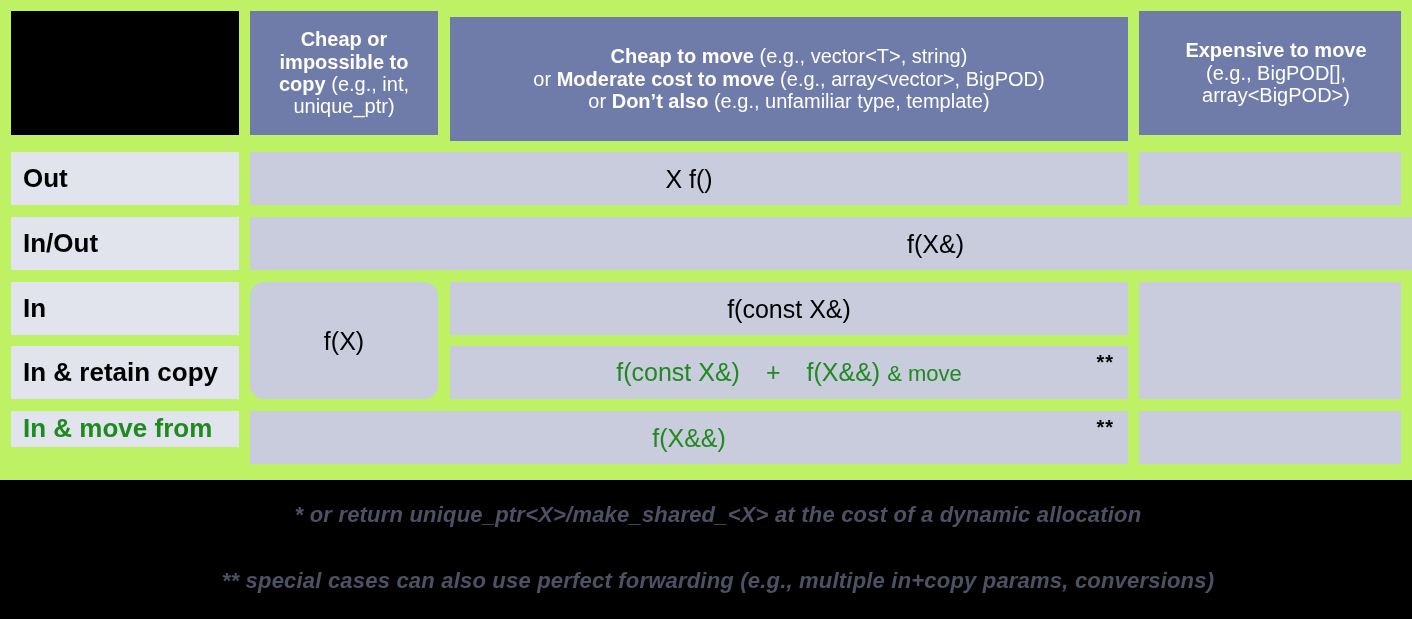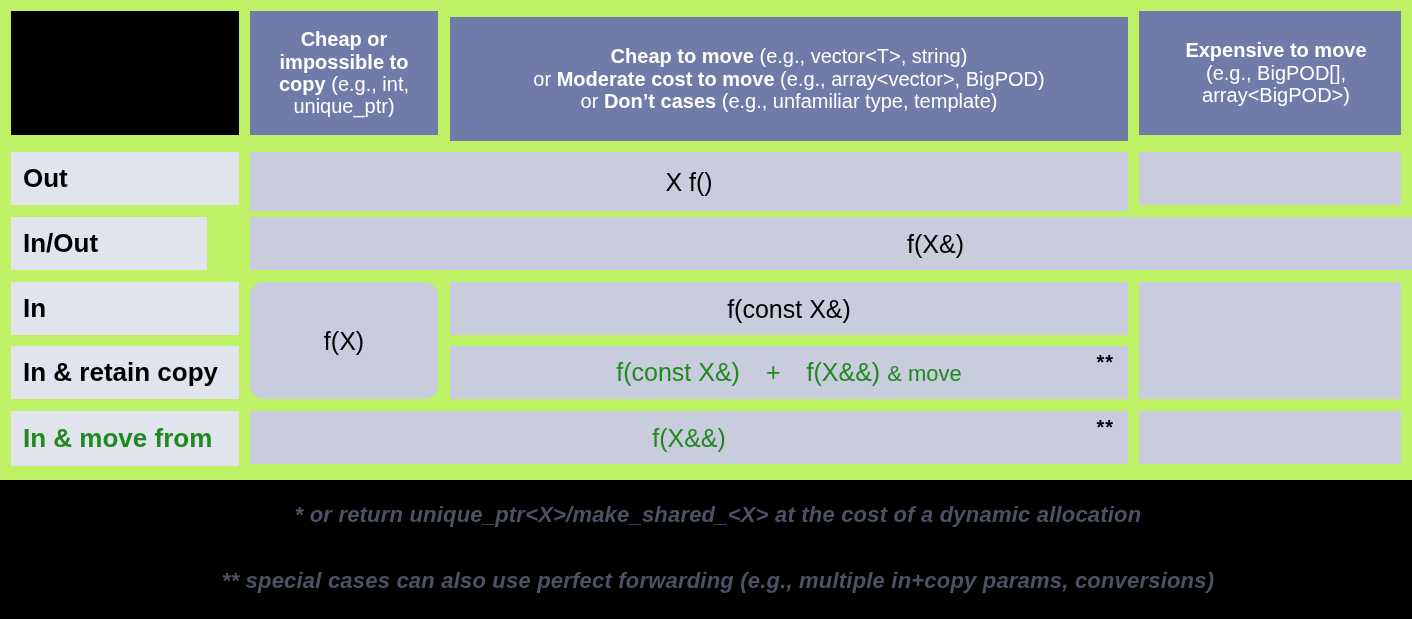--- a/index.html
+++ b/index.html
@@ -124,55 +124,55 @@
     <span>
       <span>
         <b>Cheap to move</b>
         <span class="light">(e.g., vector&lt;T&gt;, string)</span>
       </span><br>
       <span>
         <span class="light">or </span><b>Moderate cost to move</b>
         <span class="light">(e.g., array&lt;vector&gt;, BigPOD)</span>
       </span><br>
       <span>
-        <span class="light">or </span><b>Don’t cases</b>
+        <span class="light">or </span><b>Don’t also</b>
         <span class="light">(e.g., unfamiliar type, template)</span>
       </span>
     </span>
   </div>
 
   <div class="cell hdr" style="left:1139px; top:11px; width:262px; height:124px;padding-left:20px;">
     <span>
       <b>Expensive to move</b><br>
       <span class="light">(e.g., BigPOD[],</span><br>
       <span class="light">array&lt;BigPOD&gt;)</span>
     </span>
   </div>
 
   <div class="cell rowlabel" style="left:11px; top:152px; width:228px; height:53px;">
     <span>Out</span>
   </div>
 
-  <div class="cell rowlabel" style="left:11px; top:217px; width:196px; height:53px;">
+  <div class="cell rowlabel" style="left:11px; top:217px; width:228px; height:53px;">
     <span>In/Out</span>
   </div>
 
   <div class="cell rowlabel" style="left:11px; top:282px; width:228px; height:53px;">
     <span>In</span>
   </div>
 
   <div class="cell rowlabel" style="left:11px; top:346px; width:228px; height:53px;">
     <span>In &amp; retain copy</span>
   </div>
 
-  <div class="cell rowlabel green" style="left:11px; top:411px; width:228px; height:55px;">
+  <div class="cell rowlabel green" style="left:11px; top:411px; width:228px; height:36px;">
     <span>In &amp; move from</span>
   </div>
 
-  <div class="cell body-cell" style="left:250px; top:152px; width:878px; height:59px;">
+  <div class="cell body-cell" style="left:250px; top:152px; width:878px; height:53px;">
     <span>X f()</span>
   </div>
   <div class="cell blank-cell" style="left:1139px; top:152px; width:262px; height:53px;"></div>
 
   <div class="cell body-cell" style="left:250px; top:217px; width:1371px; height:53px;">
     <span>f(X&amp;)</span>
   </div>
 
   <div class="cell body-cell" style="left:250px; top:282px; width:188px; height:117px;border-radius:14px;">
     <span>f(X)</span>

